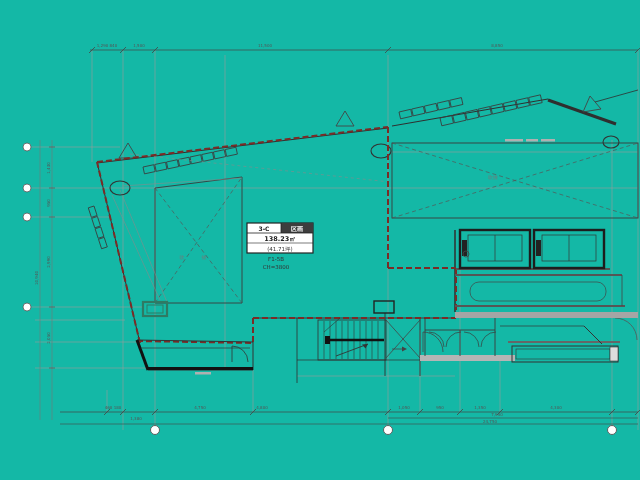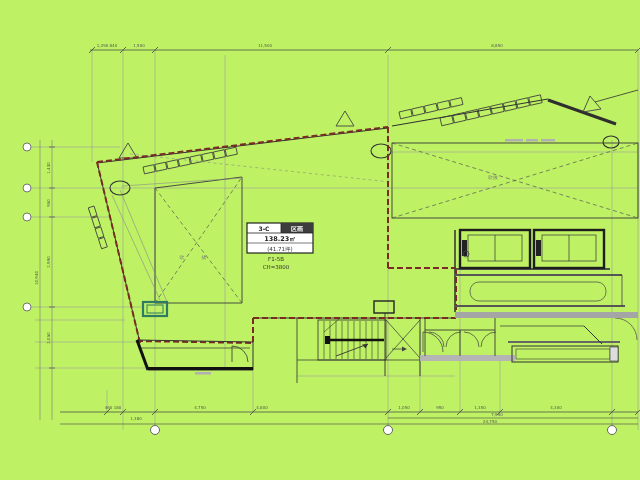--- a/index.html
+++ b/index.html
@@ -1,16 +1,16 @@
 <!DOCTYPE html>
 <html><head>
 <meta charset="utf-8">
 <style>
   html,body{margin:0;padding:0;background:#ffffff;}
-  #canvas{width:640px;height:480px;position:relative;background:#bef264;overflow:hidden;
+  #canvas{width:640px;height:480px;position:relative;background:#14b8a6;overflow:hidden;
           font-family:"DejaVu Sans",sans-serif;}
   svg text{font-family:"DejaVu Sans",sans-serif;fill:#4a4a4a;}
   .dimtxt{font-size:4px;fill:#555;}
   .tinytxt{font-size:5px;fill:#777;}
   .lbl-dark{font-size:6px;font-weight:bold;fill:#fff;}
   .lbl-cell{font-size:6px;font-weight:bold;fill:#222;}
   .lbl-area{font-size:6.5px;font-weight:bold;fill:#222;}
   .lbl-sub{font-size:5.5px;fill:#333;}
 </style>
 </head>

